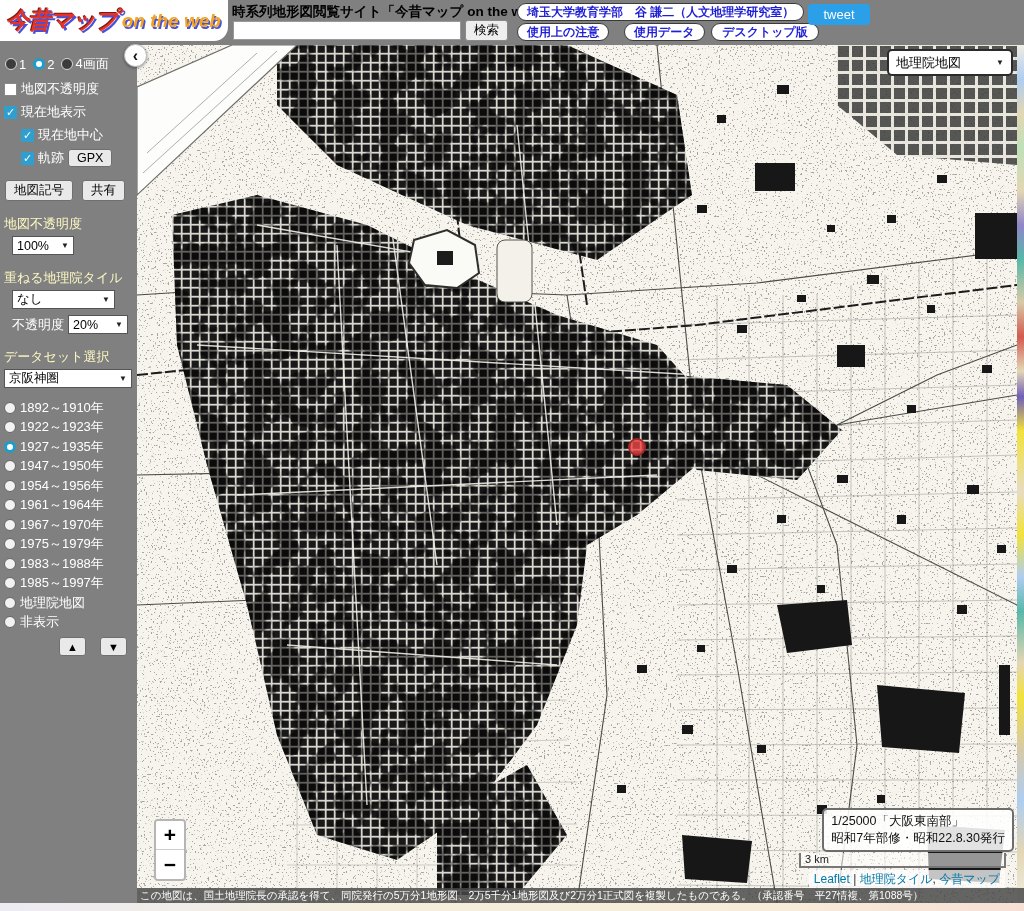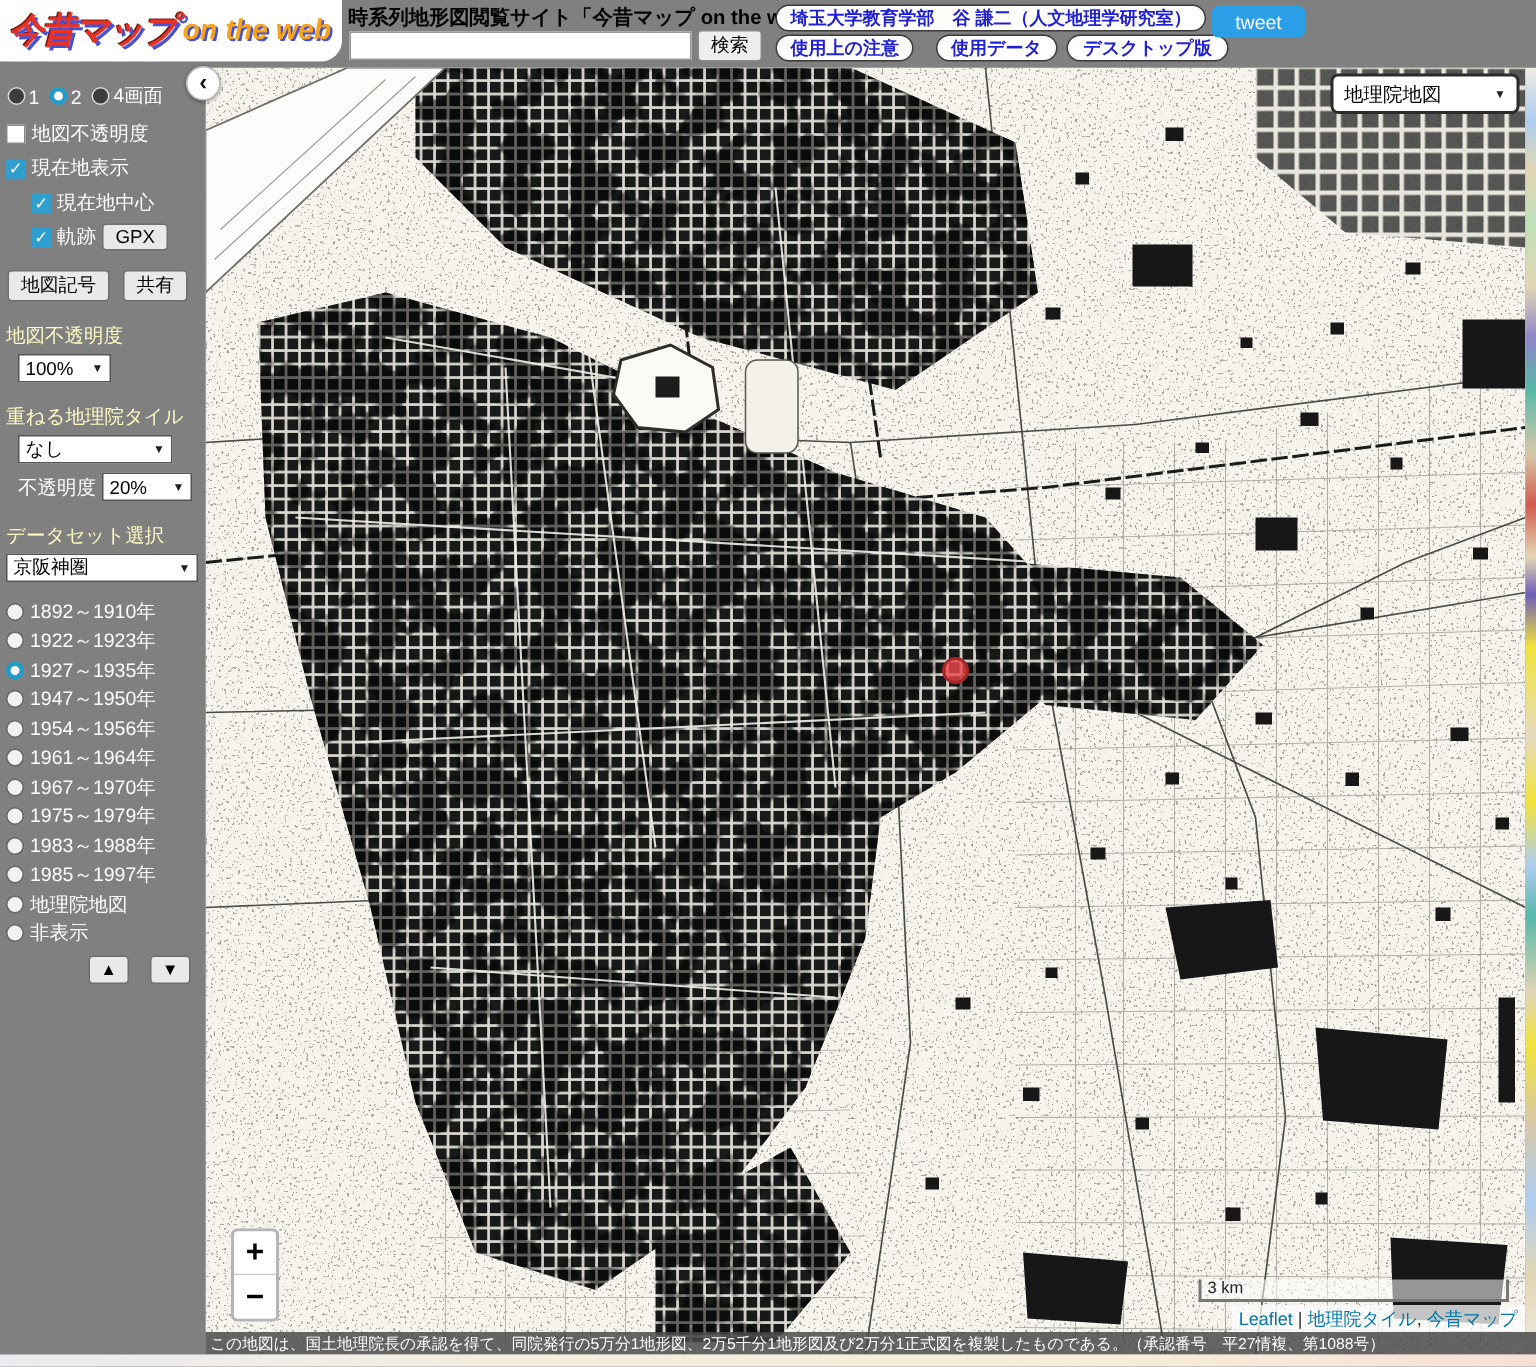--- a/index.html
+++ b/index.html
@@ -73,21 +73,21 @@
   .zoom-ctrl { position:absolute; left:17px; bottom:22px; width:32px; background:#fff; border:2px solid #b5b5b5;
                border-radius:4px; z-index:6; }
   .zoom-btn { width:100%; height:29px; display:flex; align-items:center; justify-content:center;
               font-size:21px; font-weight:bold; color:#000; background:#fff; }
   .zoom-btn:first-child { border-bottom:1px solid #ccc; border-radius:3px 3px 0 0; }
   .zoom-btn:last-child { border-radius:0 0 3px 3px; }
   .info-box { position:absolute; right:3px; bottom:51px; background:rgba(255,255,255,.88); border:2px solid #6d6d6d;
               border-radius:5px; padding:3px 7px; font-size:12.5px; color:#111; line-height:1.35; z-index:6; white-space:nowrap; }
   .scale-bar { position:absolute; left:662px; bottom:35px; width:207px; border:2px solid #777; border-top:none;
                background:rgba(255,255,255,.55); font-size:11px; color:#222; padding:0px 4px 1px; z-index:5; }
-  .attribution { position:absolute; right:0px; bottom:14px; background:rgba(255,255,255,.75); font-size:12px;
+  .attribution { position:absolute; right:12px; bottom:14px; background:rgba(255,255,255,.75); font-size:12px;
                  color:#333; padding:1px 5px; z-index:6; white-space:nowrap; }
   .attribution .lnk { color:#0078A8; text-decoration:none; }
   .marker { position:absolute; left:491px; top:393px; width:18px; height:18px; border-radius:50%;
             background:rgba(235,70,70,.8); border:2px solid #a82626; z-index:5; }
 
   
   .footer-bar { position:absolute; left:137px; right:0; top:888px; height:15px; background:rgba(72,72,72,.84);
                 color:#fff; font-size:10.5px; display:flex; align-items:center; padding:0 3px; z-index:8; white-space:nowrap; overflow:hidden; }
   .right-strip { position:absolute; left:1017px; top:45px; width:7px; height:858px; z-index:7;
       background:linear-gradient(180deg,#f0ece2 0%,#aecdf0 4%,#e3d6b4 8%,#bfe0b8 12%,#e3d6b4 17%,#8f86c8 21%,
@@ -405,20 +405,24 @@
     <span class="caret">▼</span>
   </div>
 
   <div class="marker"></div>
 
   <div class="zoom-ctrl">
     <div class="zoom-btn">+</div>
     <div class="zoom-btn">−</div>
   </div>
 
+  <div class="info-box">
+    <div>1/25000「大阪東南部」</div>
+    <div>昭和7年部修・昭和22.8.30発行</div>
+  </div>
 
   <div class="scale-bar">
     <span>3 km</span>
   </div>
 
   <div class="attribution">
     <a class="lnk" href="#">Leaflet</a><span> | </span><a class="lnk" href="#">地理院タイル</a><span>, </span><a class="lnk" href="#">今昔マップ</a>
   </div>
 </div>
 

